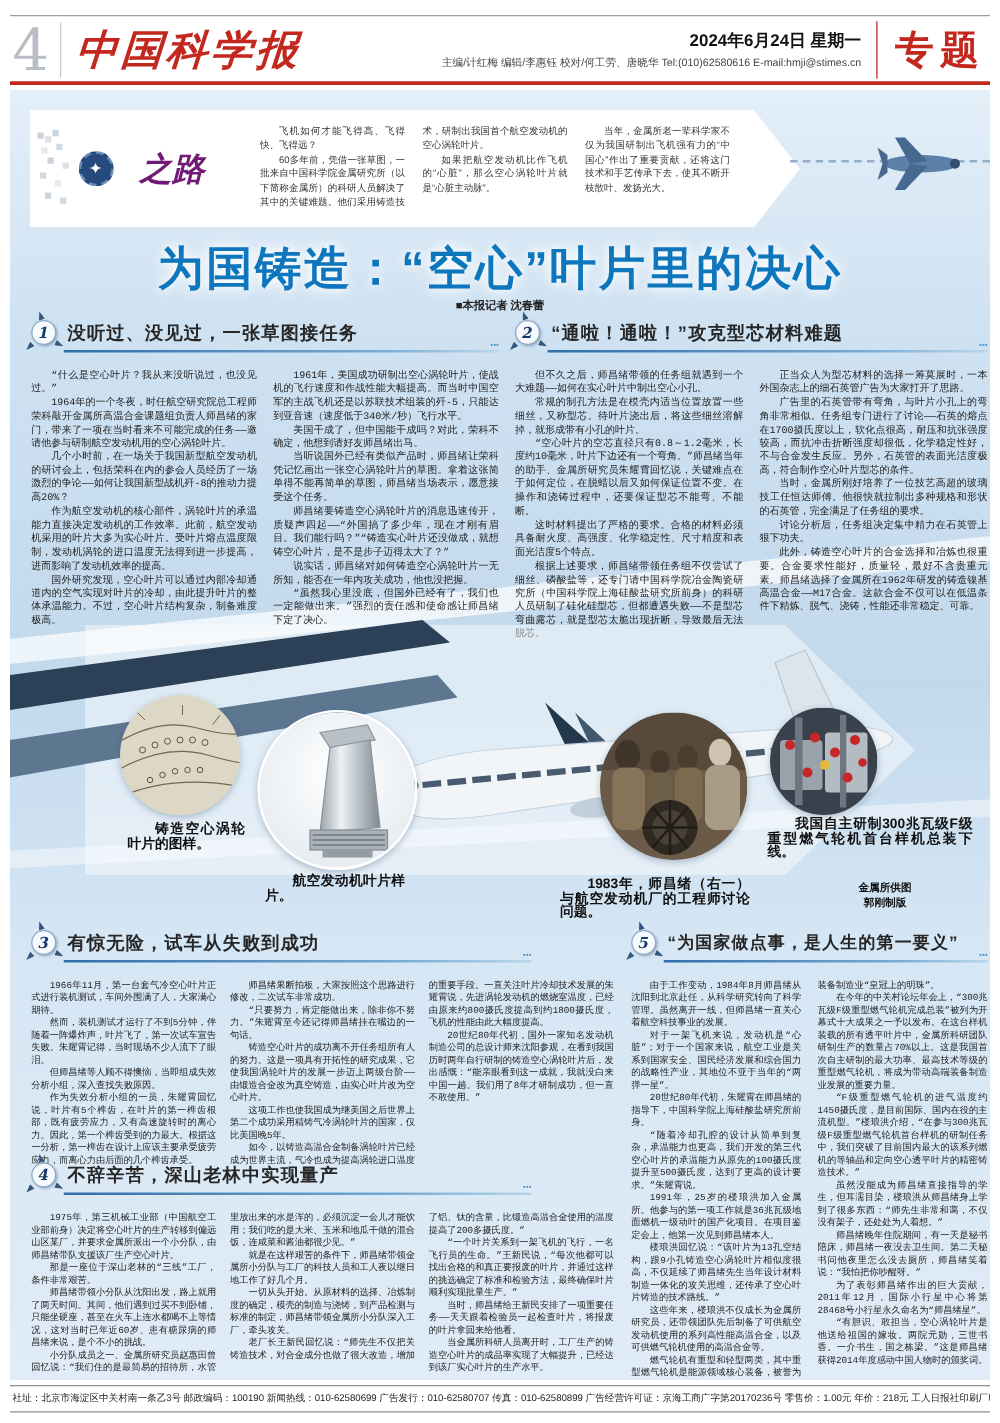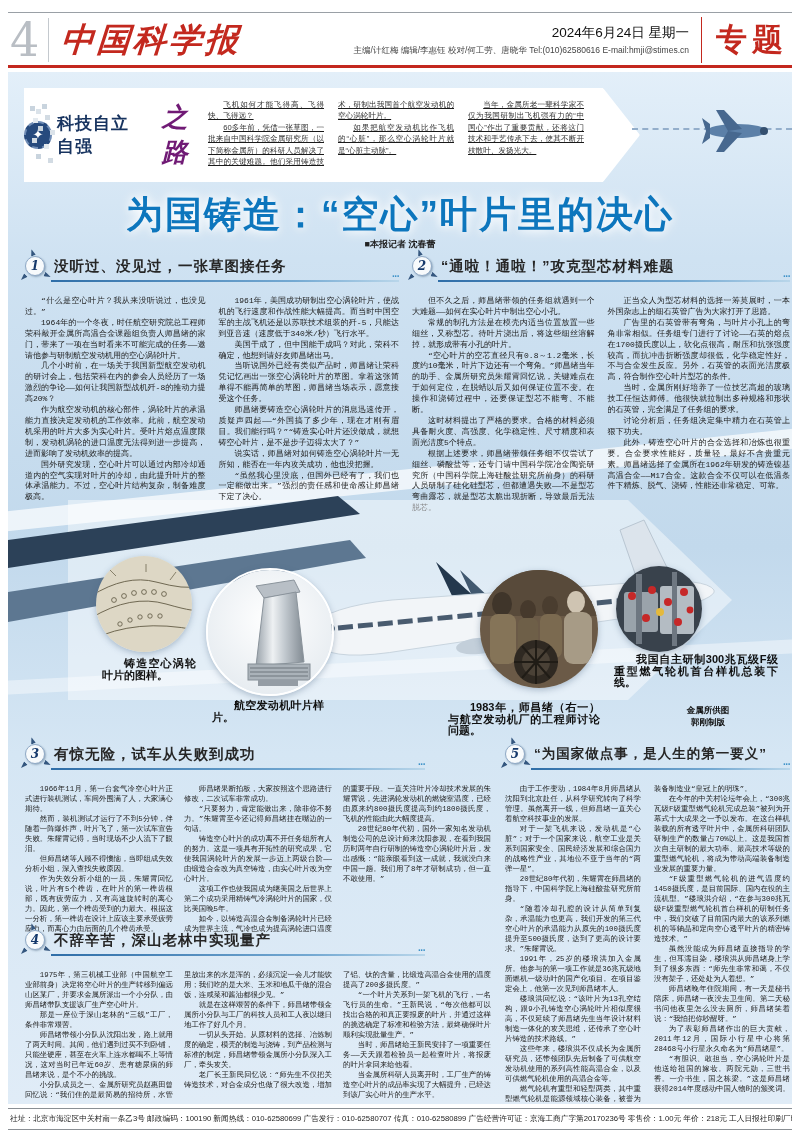--- a/index.html
+++ b/index.html
@@ -8,21 +8,21 @@
   .abs{position:absolute;}
 
   
   .topline{top:12px;left:8px;right:8px;height:1px;background:#9aa0a6;}
   .header{top:17px;left:8px;right:8px;height:46px;display:flex;align-items:center;}
   .pagenum{font-family:"DejaVu Serif",serif;font-size:46px;line-height:44px;color:#b9bec4;
            padding:0 9px 0 2px;border-right:1px solid #c4c9ce;}
   .masthead{margin-left:12px;color:#c3281e;font-family:"DejaVu Serif",serif;font-style:italic;
             font-weight:bold;font-size:33px;letter-spacing:3px;transform:skewX(-4deg);}
   .hright{margin-left:auto;text-align:right;padding-right:12px;}
-  .hdate{font-weight:normal;font-size:13.5px;color:#111;}
+  .hdate{font-weight:bold;font-size:13.5px;color:#111;}
   .hstaff{font-size:8.5px;color:#444;margin-top:3px;}
   .sectionbox{border-left:1px solid #c3281e;padding:2px 4px 2px 14px;}
   .sectionbox span{color:#c3281e;font-size:31px;font-weight:bold;letter-spacing:5px;}
   .redline{top:65px;left:8px;right:8px;height:3px;background:#c3281e;}
 
   
   .sky{top:72px;left:8px;right:8px;height:1032px;
        background:linear-gradient(180deg,#e3eff9 0%,#cfe2f2 18%,#c2d9ec 46%,#d5e6f4 66%,#e0ecf7 100%);}
   .cloud{background:rgba(255,255,255,.7);border-radius:8px;}
 
@@ -34,21 +34,21 @@
          position:relative;height:100%;}
   .mosaic{position:absolute;left:6px;top:18px;width:5px;height:5px;background:#c9d4de;
           box-shadow:6px 3px #dbe3ea,12px -2px #c9d4de,3px 12px #e4eaef,15px 9px #d2dbe3,
                      8px 20px #c9d4de,20px 24px #dbe3ea,2px 32px #d2dbe3,14px 38px #e4eaef,
                      6px 48px #c9d4de,18px 52px #d2dbe3;}
   .badge{width:24px;height:24px;border-radius:50%;background:#274a7d;border:2px dashed #6f8cb5;
          color:#fff;text-align:center;line-height:24px;font-size:13px;flex:0 0 auto;}
   .brand-title{color:#17335f;font-weight:bold;font-size:17px;letter-spacing:1px;}
   .brand-suffix{color:#701a75;font-family:"DejaVu Serif",serif;font-style:italic;
                 font-weight:bold;font-size:26px;margin-left:16px;}
-  .banner-cols{flex:1;padding:10px 56px 10px 6px;column-count:3;column-gap:14px;height:72px;overflow:hidden;text-decoration:underline;}
+  .banner-cols{flex:1;padding:10px 56px 10px 6px;column-count:3;column-gap:14px;height:72px;overflow:hidden;}
   .banner-cols p{margin:0;font-size:7.6px;line-height:11.4px;text-align:justify;text-indent:2em;color:#333;}
   .contrail{top:128px;left:632px;width:160px;height:0;border-top:2px dashed #93aecb;}
   .plane-icon{top:104px;left:698px;width:78px;height:52px;}
 
   
   .headline{top:190px;left:0;width:800px;text-align:center;color:#0d76bd;font-weight:bold;
             font-size:37px;letter-spacing:2px;text-shadow:0 0 8px #fff,0 0 14px #fff;}
   .byline{top:238px;left:0;width:800px;text-align:center;font-size:9px;font-weight:bold;color:#222;}
 
   
@@ -107,21 +107,20 @@
 <div class="abs redline"></div>
 
 <div class="abs sky"></div>
 <div class="abs cloud" style="top:470px;left:-40px;width:880px;height:20px;transform:rotate(-6deg);"></div>
 <div class="abs cloud" style="top:660px;left:-40px;width:880px;height:14px;transform:rotate(-3deg);opacity:.6;"></div>
 
 <div class="abs banner">
   <div class="brand">
     <i class="mosaic"></i>
     <span class="badge">✦</span>
-    <span class="brand-title">科技自立自强</span>
     <span class="brand-suffix">之路</span>
   </div>
   <div class="banner-cols">
       <p>飞机如何才能飞得高、飞得快、飞得远？</p>
       <p>60多年前，凭借一张草图，一批来自中国科学院金属研究所（以下简称金属所）的科研人员解决了其中的关键难题。他们采用铸造技术，研制出我国首个航空发动机的空心涡轮叶片。</p>
       <p>如果把航空发动机比作飞机的“心脏”，那么空心涡轮叶片就是“心脏主动脉”。</p>
       <p>当年，金属所老一辈科学家不仅为我国研制出飞机强有力的“中国心”作出了重要贡献，还将这门技术和手艺传承下去，使其不断开枝散叶、发扬光大。</p>
     </div>
 </div>
 <div class="abs contrail"></div>

